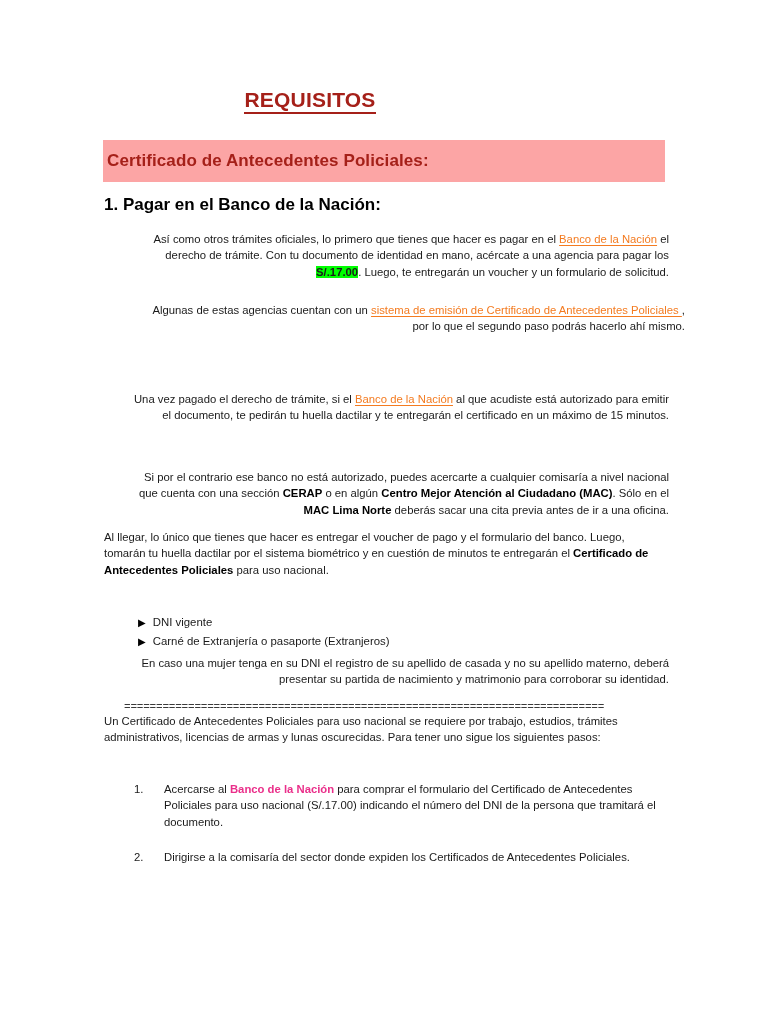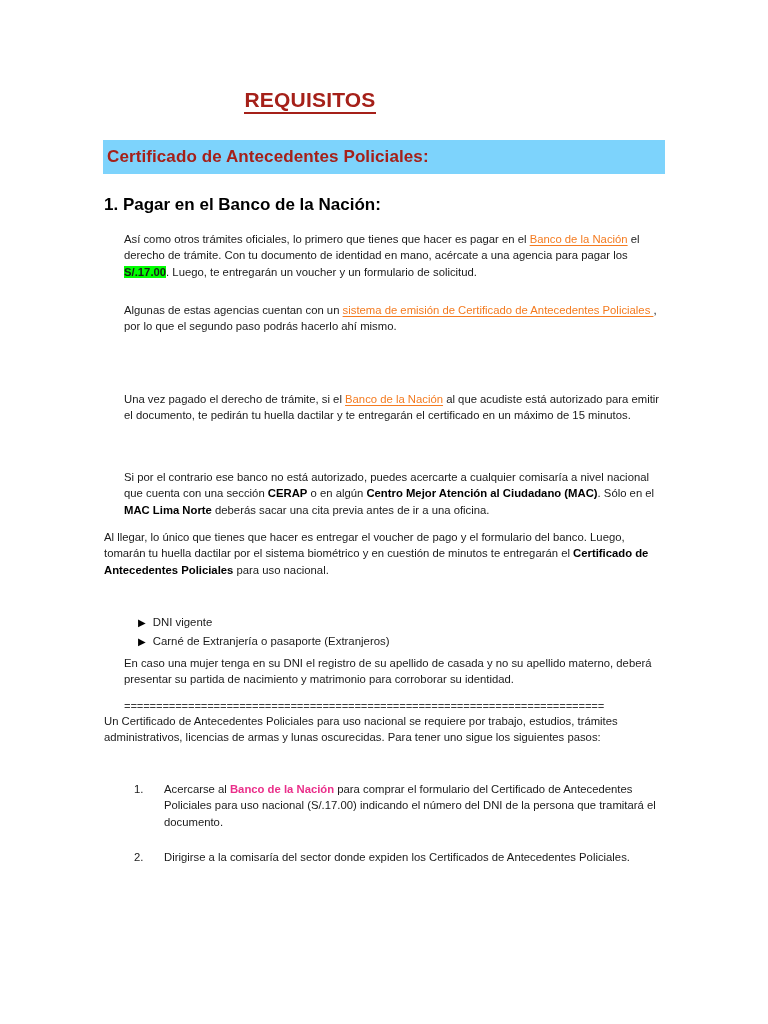--- a/index.html
+++ b/index.html
@@ -39,22 +39,22 @@
     border-bottom: 2px solid #a52019;
     padding-bottom: 1px;
   }
 
   
   .subtitle-bar {
     position: absolute;
     left: 103px;
     top: 140px;
     width: 562px;
-    height: 34px;
-    background: #7dd3fc;
+    height: 42px;
+    background: #fca5a5;
     display: flex;
     align-items: center;
   }
   .subtitle-bar .subtitle-text {
     font-size: 17px;
     font-weight: bold;
     color: #a52019;
     padding-left: 4px;
     letter-spacing: 0.1px;
   }
@@ -67,20 +67,21 @@
     color: #1a1a1a;
   }
   .heading-num {
     font-weight: bold;
     font-size: 17px;
     color: #000;
   }
   .indent-para {
     left: 124px;
     width: 545px;
+    text-align: right;
   }
   .flush-para {
     left: 104px;
     width: 565px;
   }
 
   .lnk {
     color: #f47b20;
     text-decoration: underline;
     text-underline-offset: 2px;
@@ -159,21 +160,21 @@
   <div class="subtitle-bar">
     <span class="subtitle-text">Certificado de Antecedentes Policiales:</span>
   </div>
 
   <div class="blk heading-num" style="left:104px; top:197px; width:565px;">1. Pagar en el Banco de la Nación:</div>
 
   <div class="blk indent-para" style="top:231px;">
     <span>Así como otros trámites oficiales, lo primero que tienes que hacer es pagar en el </span><span class="lnk">Banco de la Nación</span><span> el derecho de trámite. Con tu documento de identidad en mano, acércate a una agencia para pagar los </span><span class="hl-green">S/.17.00</span><span>. Luego, te entregarán un voucher y un formulario de solicitud.</span>
   </div>
 
-  <div class="blk indent-para" style="top:302px;">
+  <div class="blk indent-para" style="top:302px;margin-left:16px;">
     <span>Algunas de estas agencias cuentan con un </span><span class="lnk">sistema de emisión de Certificado de Antecedentes Policiales </span><span>, por lo que el segundo paso podrás hacerlo ahí mismo.</span>
   </div>
 
 
   <div class="blk indent-para" style="top:391px;">
     <span>Una vez pagado el derecho de trámite, si el </span><span class="lnk">Banco de la Nación</span><span> al que acudiste está autorizado para emitir el documento, te pedirán tu huella dactilar y te entregarán el certificado en un máximo de 15 minutos.</span>
   </div>
 
   <div class="blk flush-para" style="top:529px;">
     <span>Al llegar, lo único que tienes que hacer es entregar el voucher de pago y el formulario del banco. Luego, tomarán tu huella dactilar por el sistema biométrico y en cuestión de minutos te entregarán el </span><span class="b">Certificado de Antecedentes Policiales</span><span> para uso nacional.</span>

